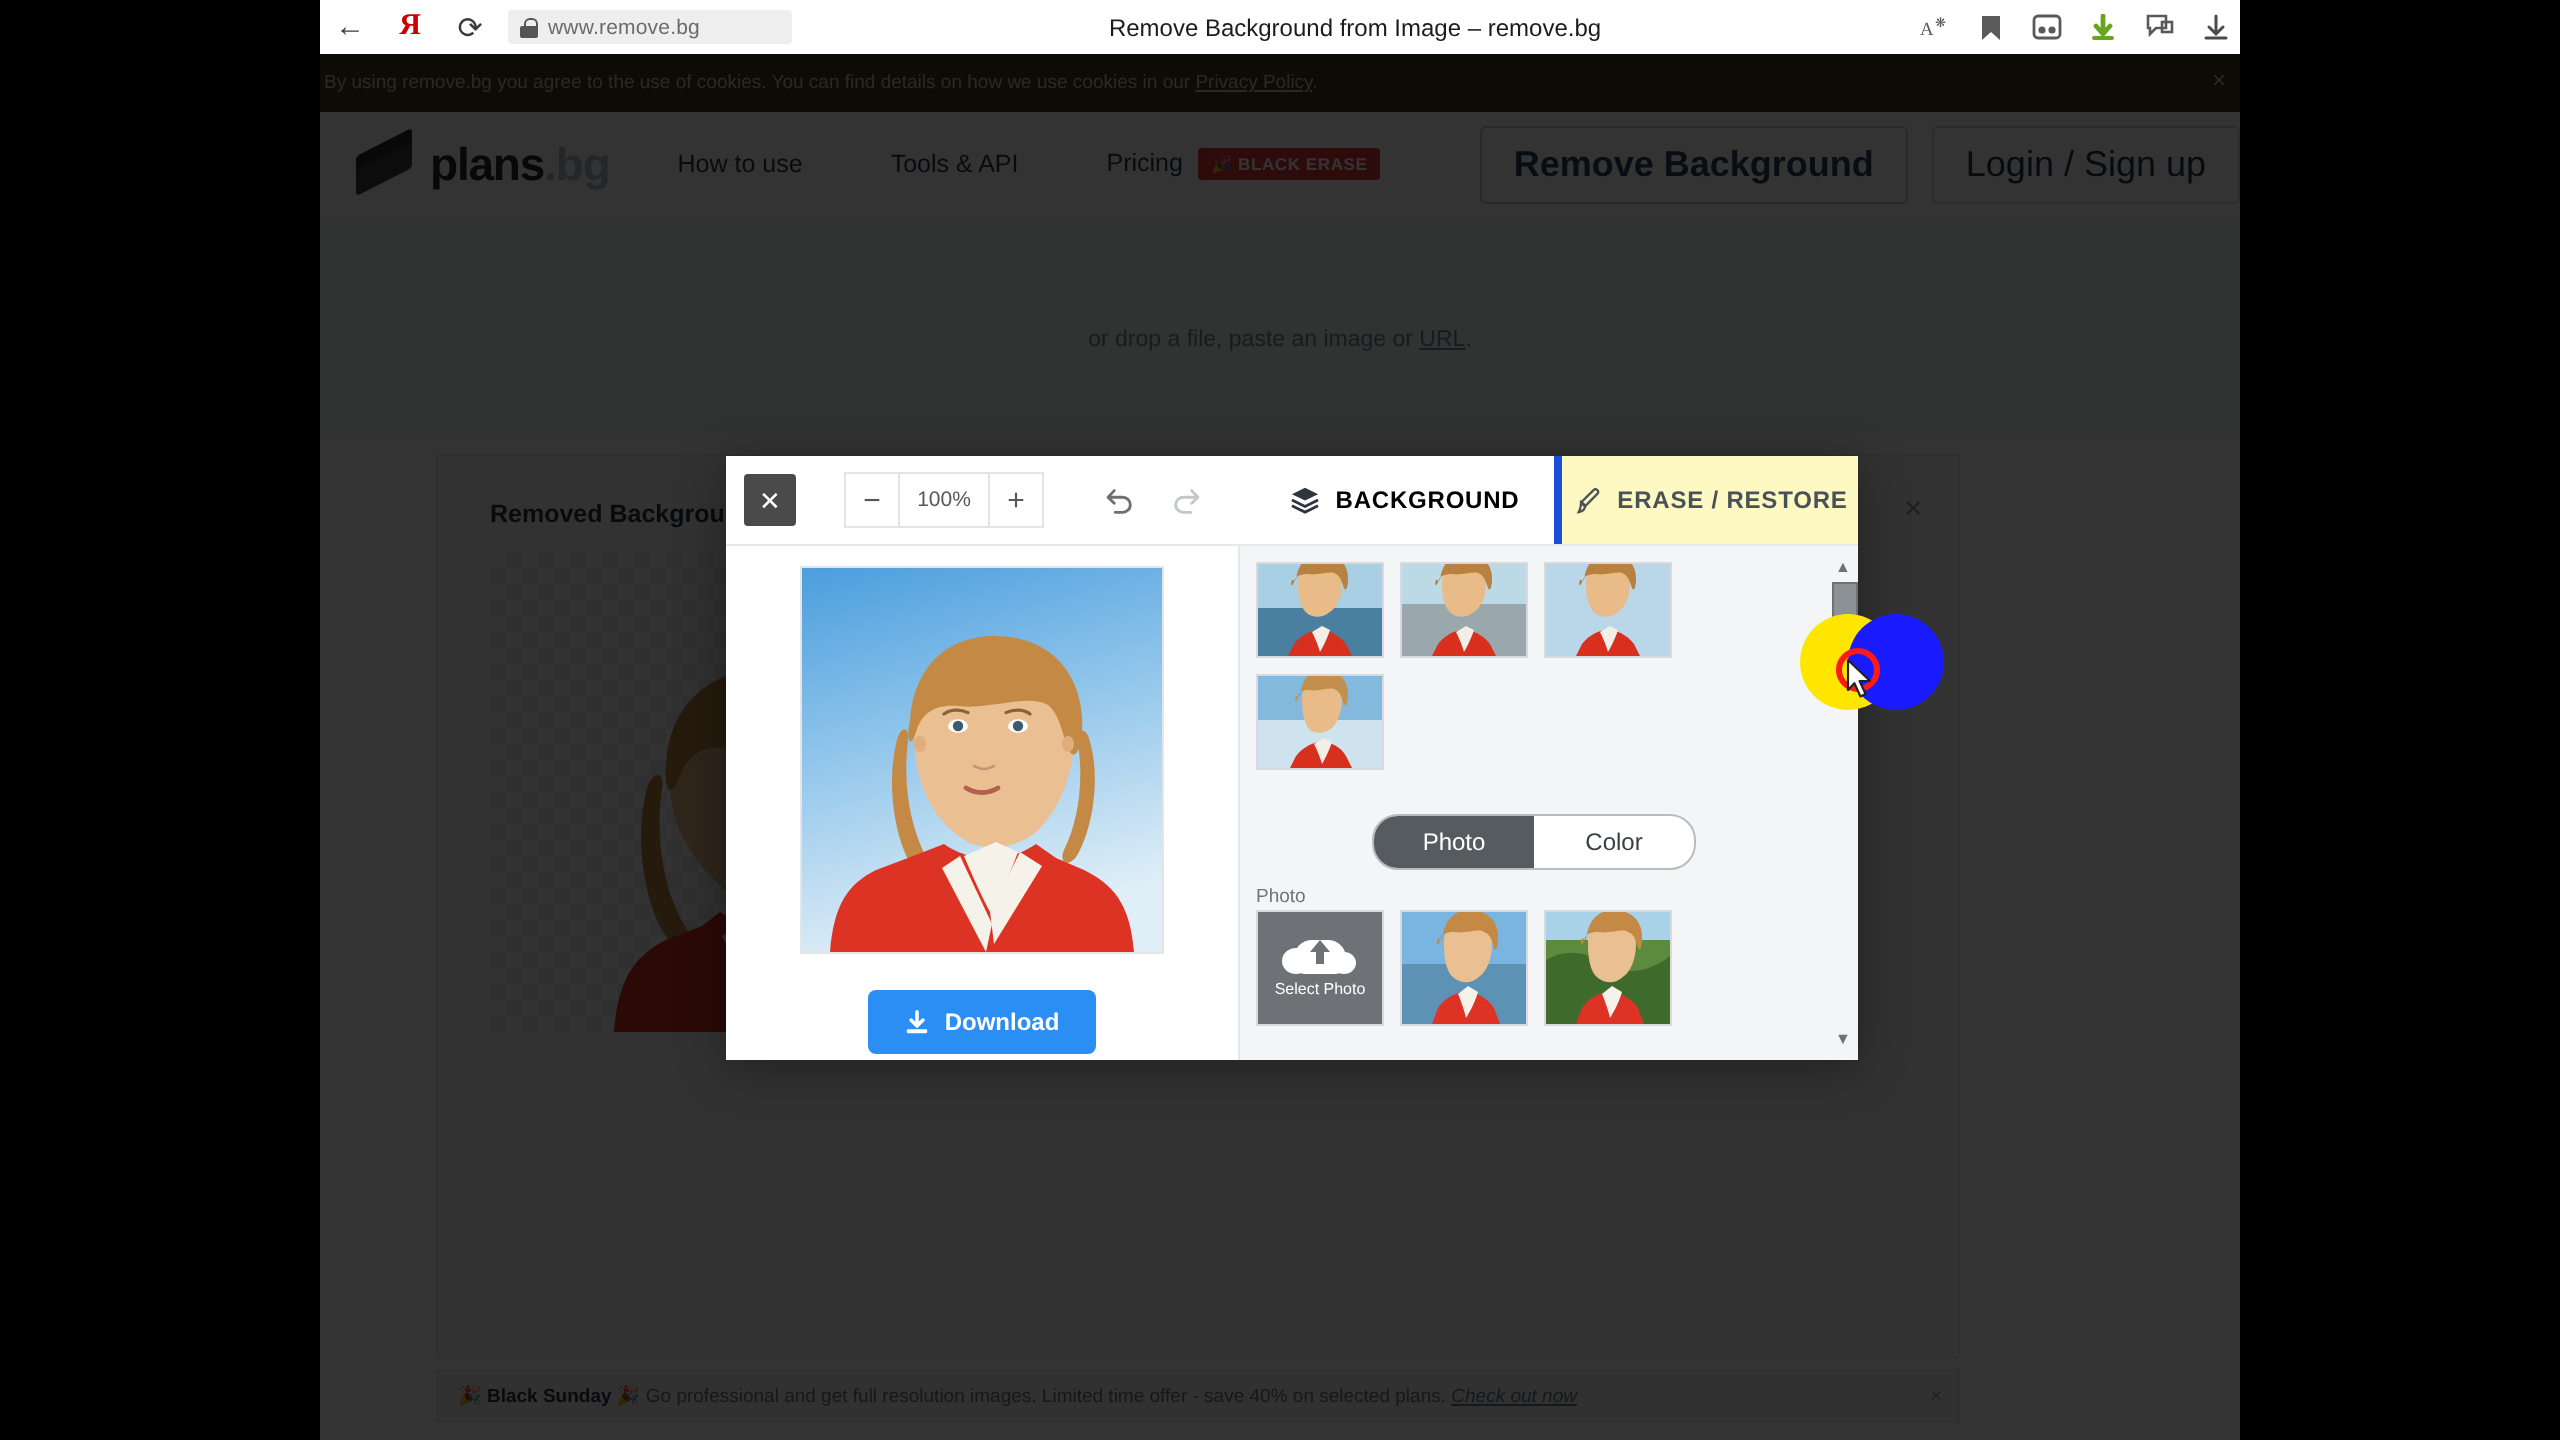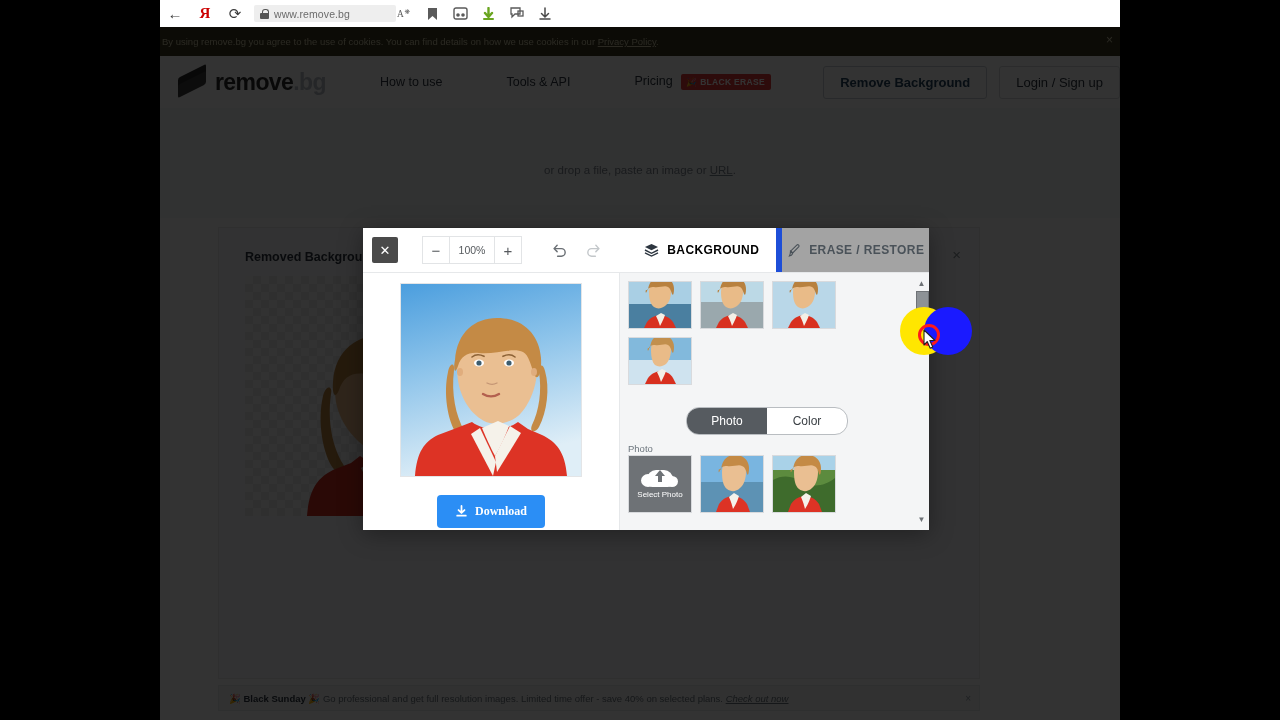--- a/index.html
+++ b/index.html
@@ -31,25 +31,25 @@
   .cookiex{position:absolute;right:7px;top:6px;font-size:12px;color:#cfc8a6;}
 
   .navbar{position:absolute;left:0;top:29px;width:960px;height:52px;background:#fff;display:flex;align-items:center;border-bottom:1px solid #eceef0;}
   .logo{display:flex;align-items:center;margin-left:18px;}
   .logo-mark{width:28px;height:26px;position:relative;margin-right:9px;}
   .logo-mark span{position:absolute;left:0;width:28px;height:13px;background:#2b2b2b;transform:skewY(-27deg);border-radius:2px;}
   .logo-mark span:nth-child(1){top:2px;}
   .logo-mark span:nth-child(2){top:9px;background:#3c3c3c;}
   .logo-txt{font-size:23px;font-weight:bold;color:#2b2b2b;letter-spacing:-.6px;}
   .logo-txt em{font-style:normal;color:#b9bfc6;}
-  .navlinks{display:flex;align-items:center;margin-left:54px;gap:64px;}
+  .navlinks{display:flex;align-items:center;margin-left:34px;gap:44px;}
   .navlink{font-size:12.5px;color:#2d3640;}
   .bfbadge{display:inline-block;margin-left:8px;background:#e03a3a;color:#fff;font-size:8.5px;font-weight:bold;padding:3px 6px;border-radius:2px;letter-spacing:.3px;vertical-align:middle;}
   .navright{margin-left:auto;display:flex;align-items:center;gap:0;padding-right:0;}
-  .btn-outline{border:1px solid #c9ced4;border-radius:3px;padding:8px 16px;font-size:13px;color:#23445e;font-weight:bold;background:#fff;}
+  .btn-outline{border:1px solid #c9ced4;border-radius:3px;padding:8px 16px;font-size:18px;color:#23445e;font-weight:bold;background:#fff;}
   .btn-outline.second{margin-left:12px;border-color:#d4d8dc;color:#2d3640;font-weight:normal;}
 
   .hero{position:absolute;left:0;top:81px;width:960px;height:110px;background:#f6f7f8;display:flex;flex-direction:column;align-items:center;justify-content:center;}
   .upload-btn{background:#2a5c9b;color:#fff;font-size:17px;font-weight:bold;border-radius:4px;padding:12px 26px;display:flex;align-items:center;gap:9px;}
   .upload-sub{margin-top:13px;font-size:11.5px;color:#7b858f;}
   .upload-sub a{color:#7b858f;text-decoration:underline;}
 
   .resultcard{position:absolute;left:58px;top:200px;width:760px;height:450px;background:#fbfbfc;border:1px solid #e8eaec;}
   .res-title{position:absolute;left:26px;top:22px;font-size:12.5px;font-weight:bold;color:#2d3640;}
   .res-x{position:absolute;right:18px;top:18px;font-size:15px;color:#8a939c;}
@@ -71,25 +71,25 @@
   .m-top{height:44px;display:flex;align-items:stretch;border-bottom:1px solid #e6e8ea;}
   .m-left-tools{width:256px;display:flex;align-items:center;padding-left:9px;gap:0;background:#fff;}
   .closebox{width:26px;height:26px;background:#4a4a4a;color:#fff;display:flex;align-items:center;justify-content:center;font-size:13px;border-radius:2px;}
   .zoomgrp{display:flex;align-items:center;margin-left:24px;gap:0;}
   .zbtn{width:26px;height:26px;border:1px solid #e2e4e6;background:#fff;display:flex;align-items:center;justify-content:center;font-size:15px;color:#55595d;}
   .zval{width:44px;height:26px;border:1px solid #e2e4e6;border-left:none;border-right:none;display:flex;align-items:center;justify-content:center;font-size:10.5px;color:#55595d;}
   .histgrp{display:flex;align-items:center;margin-left:28px;gap:16px;}
   .hbtn{width:18px;height:18px;display:flex;align-items:center;justify-content:center;}
   .tabs{flex:1;display:flex;align-items:stretch;}
   .tab{flex:1;display:flex;align-items:center;justify-content:center;gap:8px;font-size:12px;font-weight:bold;letter-spacing:.4px;color:#000000;background:#fff;}
-  .tab.inactive{background:#a3a3a3;color:#4a5259;border-left:6px solid #1d4ed8;}
+  .tab.inactive{background:#fef9c3;color:#4a5259;border-left:4px solid #1d4ed8;}
   .m-body{flex:1;display:flex;}
   .m-preview{width:256px;background:#fff;border-right:1px solid #e6e8ea;display:flex;flex-direction:column;align-items:center;padding-top:10px;}
   .prev-img{width:180px;height:192px;border:1px solid #e3e5e7;}
-  .dlbtn{margin-top:18px;background:#2b8ef5;color:#fff;border-radius:4px;font-size:12px;font-weight:bold;padding:9px 18px;display:flex;align-items:center;gap:7px;font-family:Liberation Serif, serif;}
+  .dlbtn{margin-top:18px;background:#2b8ef5;color:#fff;border-radius:4px;font-size:12px;font-weight:bold;padding:9px 18px;display:flex;align-items:center;gap:7px;}
   .m-right{flex:1;background:#f4f5f6;position:relative;overflow:hidden;}
   .thumbstrip{position:absolute;left:8px;top:8px;right:18px;}
   .thumbrow{display:flex;gap:8px;margin-bottom:8px;}
   .thumb{width:62px;height:46px;border:1px solid #d8dadd;overflow:hidden;position:relative;background:#ccc;}
   .toggle{position:absolute;left:66px;top:134px;width:160px;height:26px;border:1px solid #b9bdc1;border-radius:13px;display:flex;overflow:hidden;background:#fff;}
   .tg{flex:1;display:flex;align-items:center;justify-content:center;font-size:12px;color:#3a3f44;}
   .tg.on{background:#565b60;color:#fff;}
   .photolabel{position:absolute;left:8px;top:170px;font-size:9.5px;color:#6c757d;}
   .pickgrid{position:absolute;left:8px;top:182px;right:18px;}
   .pickrow{display:flex;gap:8px;margin-bottom:24px;}
@@ -130,20 +130,21 @@
       <div class="nav-btn">←</div>
       <div class="nav-btn" style="color:#c00;font-weight:bold;font-family:'Liberation Serif',serif;">Я</div>
       <div class="nav-btn">⟳</div>
       <div class="urlbox">
         <span class="lock">
             <b></b>
             <i></i>
           </span>
         <span class="urltext">www.remove.bg</span>
       </div>
+      <div class="tabtitle">Remove Background from Image – remove.bg</div>
       <div class="tb-icons">
         <div class="tb-ic">
           <svg width="15" height="15" viewBox="0 0 16 16">
               <text x="0" y="12" font-size="10" fill="#5a5a5a" font-family="Liberation Serif">A</text>
               <text x="8" y="8" font-size="7" fill="#5a5a5a" font-family="Liberation Serif">❋</text>
             </svg>
         </div>
         <div class="tb-ic">
           <svg width="11" height="14" viewBox="0 0 11 14">
               <path d="M1 1h9v12l-4.5-4L1 13z" fill="#5a5a5a"></path>
@@ -185,21 +186,21 @@
         </div>
         <div class="cookiex">×</div>
       </div>
 
       <div class="navbar">
         <div class="logo">
           <div class="logo-mark">
               <span></span>
               <span></span>
             </div>
-          <div class="logo-txt"><span>remove</span><em>.bg</em></div>
+          <div class="logo-txt"><span>plans</span><em>.bg</em></div>
         </div>
         <div class="navlinks">
           <div class="navlink">How to use</div>
           <div class="navlink">Tools &amp; API</div>
           <div class="navlink">
             <span>Pricing</span><span class="bfbadge">🎉 BLACK ERASE</span>
           </div>
         </div>
         <div class="navright">
           <div class="btn-outline">Remove Background</div>

